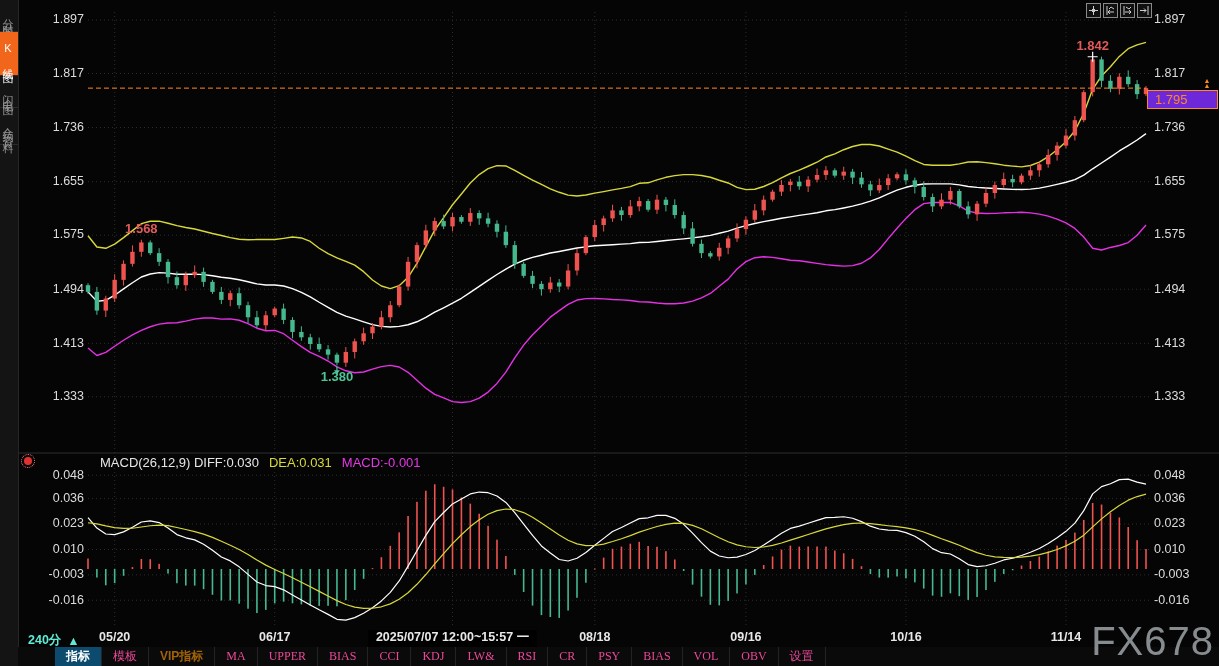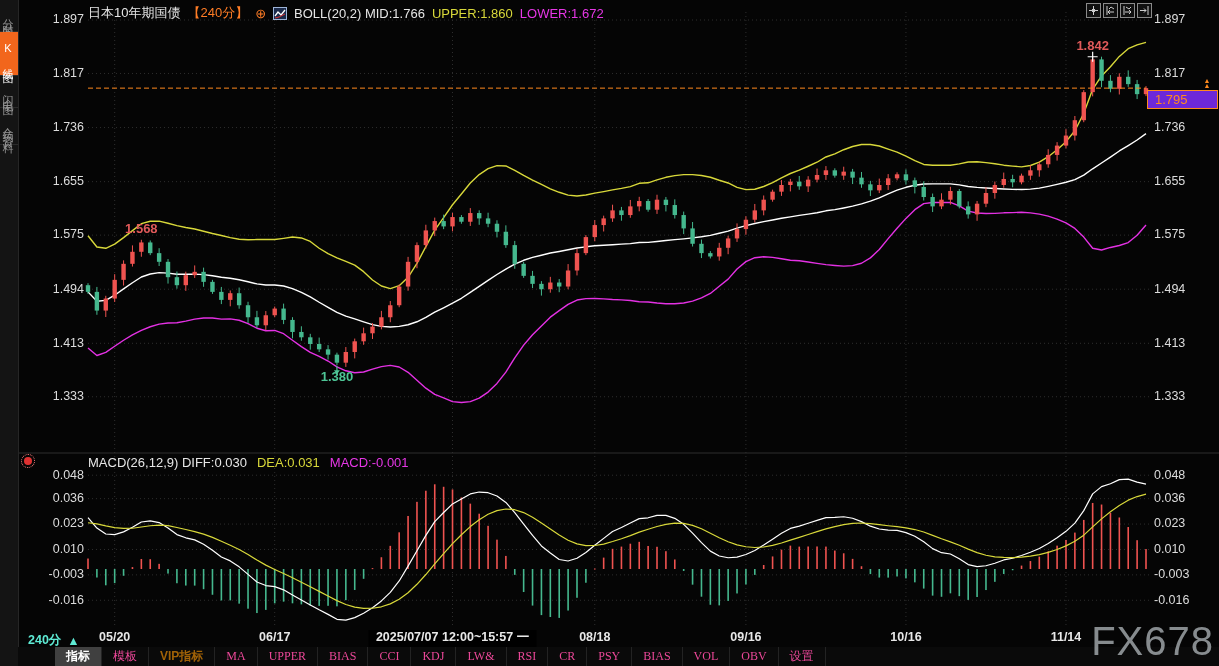--- a/index.html
+++ b/index.html
@@ -16,40 +16,40 @@
   .info-bar{position:absolute;left:88px;top:4px;z-index:5;display:flex;align-items:center;
             gap:7px;font-size:13px;color:#e6e6e6;white-space:nowrap;}
   .o{color:#ff7d26;} .yel{color:#d8d83a;} .mag{color:#e637e6;}
   .crosshair-glyph{color:#ff7d26;font-size:13px;}
   .mini-logo{width:14px;height:13px;display:inline-block;}
   
   .tr-icons{position:absolute;left:1086px;top:3px;z-index:6;display:flex;gap:2px;}
   .tr-btn{width:13px;height:13px;background:#101010;border:1px solid #8a8a8a;display:flex;
           align-items:center;justify-content:center;cursor:pointer;}
   
-  .macd-bar{position:absolute;left:88px;top:455px;z-index:5;display:flex;gap:10px;
+  .macd-bar{position:absolute;left:100px;top:455px;z-index:5;display:flex;gap:10px;
             font-size:13px;color:#e6e6e6;white-space:nowrap;}
   
   .price-box{position:absolute;left:1147px;width:62px;height:17px;border:1px solid #ff8a1e;
              background:#6d28d9;color:#ff8a1e;font-size:13px;display:flex;align-items:center;
              padding-left:7px;z-index:6;}
   .price-arrows{position:absolute;left:1201px;width:12px;height:12px;z-index:7;color:#ff8a1e;
                 font-size:7px;line-height:5px;text-align:center;}
   
   .live-dot{position:absolute;left:24px;top:457px;width:8px;height:8px;background:#e03131;
             border-radius:50%;outline:1px dotted #ff8080;outline-offset:2px;z-index:5;}
   
   .period-badge{position:absolute;left:28px;top:632px;color:#5eead4;font-weight:bold;
                 font-size:12.5px;z-index:6;display:flex;gap:6px;align-items:center;}
   
   .bottom-bar{position:absolute;left:18px;right:0;bottom:0;height:19px;background:#0a0a0a;
               display:flex;align-items:stretch;padding-left:37px;z-index:6;font-size:12px;}
   .bb-item{display:flex;align-items:center;padding:0 11px;color:#ec4899;cursor:pointer;
            border-right:1px solid #232323;white-space:nowrap;}
-  .bb-item.active{background:#404040;color:#fff;font-weight:bold;}
+  .bb-item.active{background:#0c4a6e;color:#fff;font-weight:bold;}
   .bb-item.vip{color:#a16207;font-weight:bold;}
   .bb-item.mono{font-family:Liberation Serif, serif;font-size:12px;}
   .watermark{position:absolute;right:5px;bottom:2px;font-size:40px;color:rgba(215,222,228,0.62);
              z-index:7;letter-spacing:1px;margin-left:7px;}
   svg.chart{position:absolute;left:0;top:0;z-index:1;pointer-events:none;}
 </style>
 </head>
 <body>
 
 <div class="app">
@@ -511,35 +511,20 @@
         <text x="141.34453781512605" y="232.77199999999996" fill="#e05a5a" font-size="13" font-weight="bold" text-anchor="middle" font-family="&quot;Liberation Sans&quot;,sans-serif">1.568</text>
         <text x="336.94117647058823" y="381.3560000000001" fill="#4ec596" font-size="13" font-weight="bold" text-anchor="middle" font-family="&quot;Liberation Sans&quot;,sans-serif">1.380</text>
         <path d="M336.94117647058823 366.3560000000001v5" stroke="#4ec596" stroke-width="1.2"></path>
         <path d="M333.94117647058823 370.3560000000001L336.94117647058823 374.3560000000001L339.94117647058823 370.3560000000001Z" fill="#4ec596"></path>
         <text x="1092.655462184874" y="49.73999999999996" fill="#e05a5a" font-size="13" font-weight="bold" text-anchor="middle" font-family="&quot;Liberation Sans&quot;,sans-serif">1.842</text>
         <path d="M1087.655462184874 56.73999999999996h10M1092.655462184874 51.73999999999996v10" stroke="#fff" stroke-width="1.2"></path>
         <line x1="88" y1="88.13600000000007" x2="1146" y2="88.13600000000007" stroke="#ff8a1e" stroke-width="1" stroke-dasharray="5,3"></line>
       </g>
     </svg>
 
-  <div class="info-bar">
-    <span>日本10年期国债</span>
-    <span class="o">【240分】</span>
-    <span class="crosshair-glyph">⊕</span>
-    <span class="mini-logo">
-      <svg width="14" height="13">
-          <rect x="0.5" y="0.5" width="13" height="12" fill="#1b2a4a" stroke="#9db4d8"></rect>
-          <polyline points="2,9 5,5 8,8 12,3" fill="none" stroke="#fff" stroke-width="1.3"></polyline>
-          <polyline points="2,11 6,10 12,7" fill="none" stroke="#d33" stroke-width="1"></polyline>
-        </svg>
-    </span>
-    <span>BOLL(20,2) MID:1.766</span>
-    <span class="yel">UPPER:1.860</span>
-    <span class="mag">LOWER:1.672</span>
-  </div>
 
   <div class="tr-icons">
     <div class="tr-btn">
       <svg width="9" height="9">
           <path d="M4.5 0v9M0 4.5h9" stroke="#ccc" stroke-width="1"></path>
           <rect x="3" y="3" width="3" height="3" fill="#ccc"></rect>
         </svg>
     </div>
     <div class="tr-btn">
       <svg width="9" height="9">

